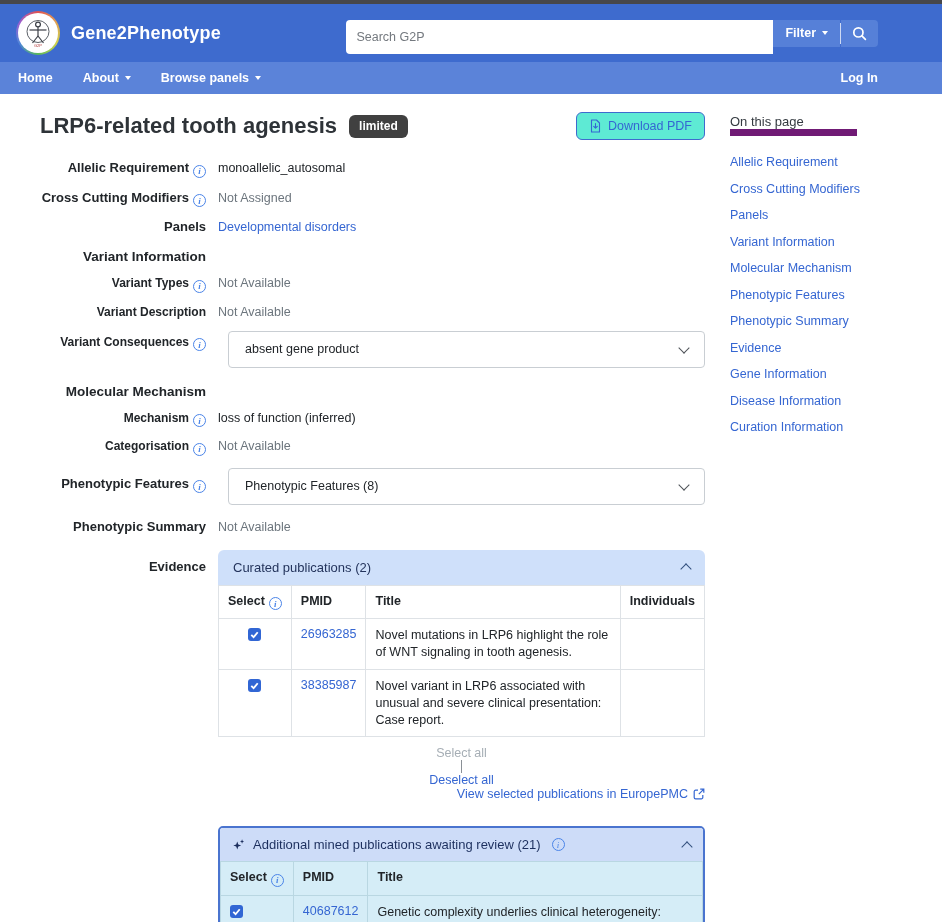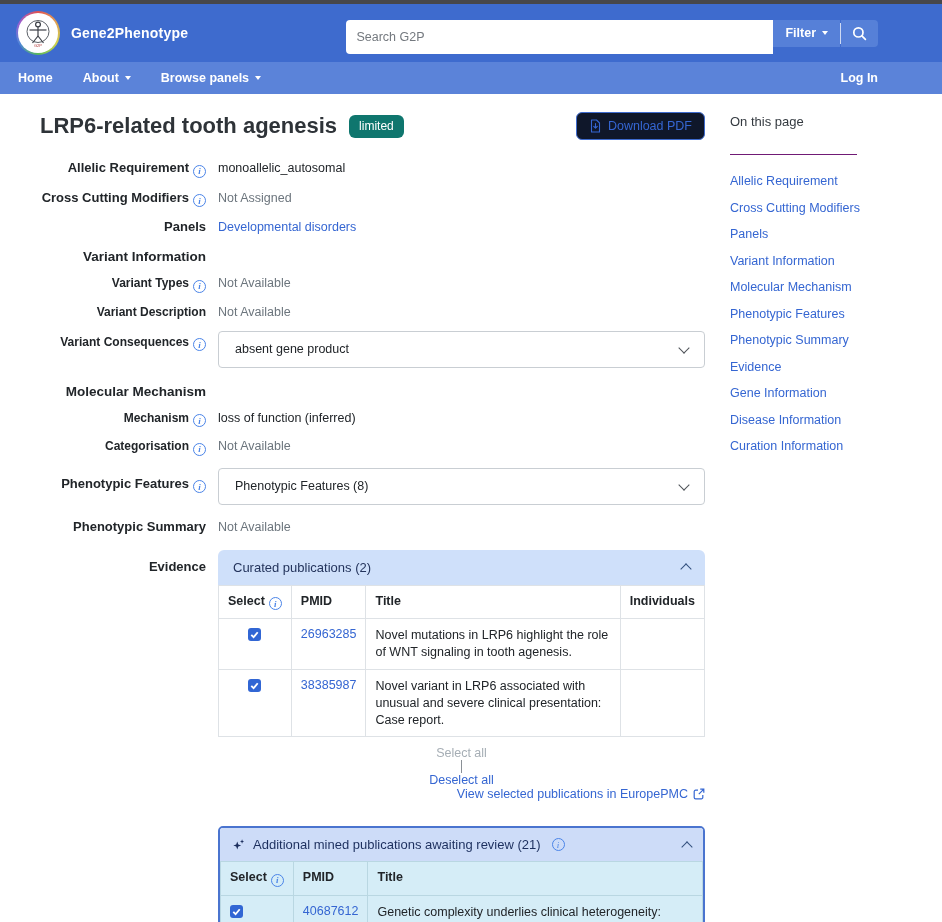--- a/index.html
+++ b/index.html
@@ -6,21 +6,21 @@
   html,body { width:942px; height:922px; overflow:hidden; background:#fff;
     font-family:"Liberation Sans", sans-serif; color:#212529; }
 
   
   .top-strip { height:4px; background:#47474a; }
   .navbar1 { height:58px; background:#3e6bce; display:flex; align-items:center; padding:0 16px; }
   .logo-ring { width:44px; height:44px; border-radius:50%; padding:2px; flex:0 0 auto;
     background:conic-gradient(#e05252,#e0a252,#cfd24e,#58b85a,#4f86d8,#9a5fd0,#e05252); }
   .logo-circle { width:40px; height:40px; border-radius:50%; background:#fff;
     display:flex; align-items:center; justify-content:center; }
-  .brand { color:#fff; font-size:14px; font-weight:700; margin-left:11px; letter-spacing:.2px; }
+  .brand { color:#fff; font-size:18px; font-weight:700; margin-left:11px; letter-spacing:.2px; }
   .search-group { display:flex; align-items:stretch; height:27px; margin-left:auto; margin-right:48px; }
   .search-input { width:427px; height:34px; border:none; border-radius:4px 0 0 4px;
     padding:0 10px; font-size:12.5px; font-family:"Liberation Sans",sans-serif; color:#212529; outline:none; }
   .search-input::placeholder { color:#74797f; }
   .filter-btn { background:#5680d8; color:#fff; border:none; font-size:12.5px; font-weight:700;
     padding:0 12px; display:flex; align-items:center; gap:6px; cursor:pointer; }
   .grp-divider { width:1px; background:rgba(255,255,255,.75); margin:3px 0; }
   .search-btn { background:#5680d8; border:none; border-radius:0 4px 4px 0; padding:0 11px;
     display:flex; align-items:center; cursor:pointer; }
   .caret { width:0; height:0; border-left:3.5px solid transparent; border-right:3.5px solid transparent;
@@ -30,42 +30,42 @@
   .nav-login { margin-left:auto; margin-right:46px; }
 
   
   .content { position:relative; padding:18px 0 0 40px; }
   .main-col { width:665px; }
   .sidebar { position:absolute; left:730px; top:20px; width:150px; }
 
   
   .title-row { display:flex; align-items:center; margin-bottom:20px; }
   .page-title { font-size:22px; font-weight:700; color:#2e3338; }
-  .badge { background:#0f766e; color:#fff; font-size:12px; font-weight:400;
+  .badge { background:#404040; color:#fff; font-size:12px; font-weight:700;
     border-radius:6px; padding:4px 10px 5px; margin-left:12px; }
-  .download-btn { margin-left:auto; background:#0f172a; border:1px solid #3e6bce; color:#3566d2;
+  .download-btn { margin-left:auto; background:#5eead4; border:1px solid #3e6bce; color:#3566d2;
     border-radius:6px; font-size:12.5px; padding:6px 12px; display:flex; align-items:center; gap:6px; cursor:pointer;
     font-family:"Liberation Sans",sans-serif; }
 
   
   .frow { display:grid; grid-template-columns:166px 1fr; column-gap:6px; margin-bottom:12px; align-items:baseline; }
   .flabel { text-align:right; font-weight:700; font-size:13px; white-space:nowrap; color:#212529; }
   .flabel.sub { font-size:12px; }
   .flabel.section { font-size:13.5px; }
   .fvalue { font-size:12.5px; color:#212529; padding-left:6px; }
   .muted { color:#6c757d; }
   .link { color:#3566d2; text-decoration:none; cursor:pointer; }
   .info-i { display:inline-flex; align-items:center; justify-content:center; width:13px; height:13px;
     border:1px solid #4a84e8; border-radius:50%; color:#4a84e8; font-size:9px; vertical-align:-2px;
     margin-left:4px; font-family:"Liberation Serif",serif; font-style:italic; cursor:pointer; }
   .info-i::before { content:"i"; }
 
   
   .selbox { border:1px solid #c9ced3; border-radius:4px; height:37px; display:flex; align-items:center;
-    padding:0 16px; font-size:12.5px; color:#212529; cursor:pointer; margin-left:6px; }
+    padding:0 16px; font-size:12.5px; color:#212529; cursor:pointer; margin-left:16px; }
   .selbox .chev { margin-left:auto; }
   .chev { width:8px; height:8px; border-right:1.6px solid #4e5358; border-bottom:1.6px solid #4e5358;
     transform:rotate(45deg); display:inline-block; margin-top:-3px; }
   .chev.up { transform:rotate(-135deg); margin-top:4px; border-color:#33507e; }
 
   .boxrow { margin-bottom:14px; }
   .gap-lg { margin-bottom:16px; }
 
   
   .evidence-wrap { padding-left:6px; }
@@ -93,21 +93,21 @@
   .acc2 { border:2px solid #4a74cf; border-radius:5px; margin-top:25px; overflow:hidden; }
   .acc2-header { background:#cddcf8; height:33px; display:flex; align-items:center; padding:0 12px;
     font-size:13px; color:#1c2f5e; cursor:pointer; gap:7px; }
   .acc2-header .chev { margin-left:auto; }
   .tbl2 th, .tbl2 td { border:1px solid #b9d7e2; padding:8px 9px; text-align:left; vertical-align:top;
     background:#d5edf7; }
   .tbl2 th { font-weight:700; white-space:nowrap; }
   .tbl2 { border-top:1px solid #9fc3d2; }
 
   
-  .toc-title { font-size:13px; color:#343a40; padding-bottom:25px; border-bottom:1px solid #701a75; width:127px; }
+  .toc-title { font-size:13px; color:#343a40; padding-bottom:0; border-bottom:7px solid #701a75; width:127px; }
   .toc-list { margin-top:13px; }
   .toc-link { display:block; font-size:12.5px; color:#3566d2; text-decoration:none; line-height:26.5px; cursor:pointer; }
 
   svg { display:block; }
 </style>
 </head>
 <body>
 
 <div class="top-strip"></div>
 

